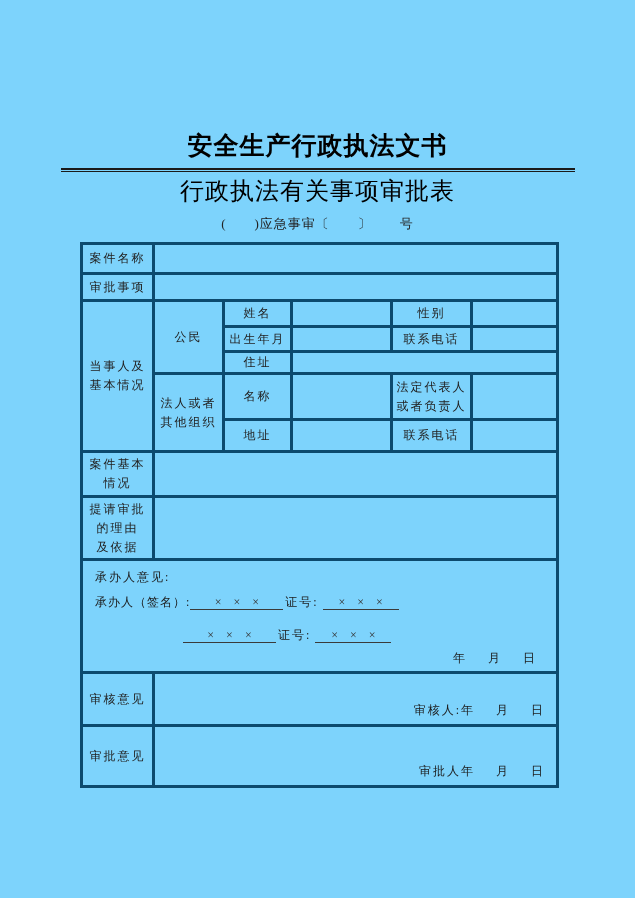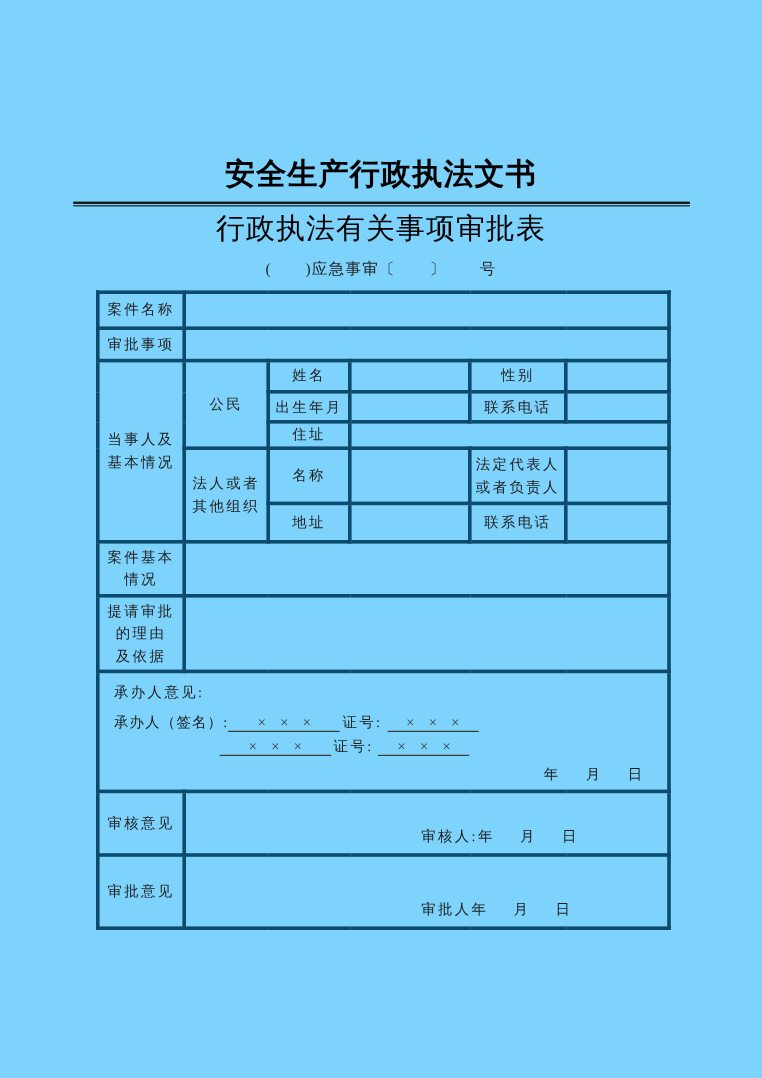--- a/index.html
+++ b/index.html
@@ -17,31 +17,31 @@
   .doc-number { text-align:center; font-size:13px; margin-top:9px; color:#222; letter-spacing:1px; }
 
   table.form { border-collapse:collapse; table-layout:fixed; width:476px; margin:9px 0 0 80px; }
   td { border:3px solid #0c4a6e; font-size:12px; vertical-align:middle; overflow:hidden; }
   td.lbl { text-align:center; letter-spacing:2px; white-space:pre-line; line-height:19px; color:#222; }
 
   
   td.contractor { vertical-align:top; padding:8px 12px 4px 12px; }
   .c-line1 { letter-spacing:2px; }
   .c-line2 { margin-top:8px; }
-  .c-line3 { margin-top:3px; margin-left:88px; }
+  .c-line3 { margin-top:16px; margin-left:88px; }
   .c-sign-label { letter-spacing:1px; }
   .u { display:inline-block; border-bottom:1px solid #3a3a3a; text-align:center; word-spacing:9px; color:#333; line-height:14px; }
   .u1 { width:93px; }
   .u2 { width:76px; }
   .c-cert { letter-spacing:2px; margin:0 4px 0 2px; }
   .c-date { text-align:right; padding-right:8px; margin-top:6px; word-spacing:18px; letter-spacing:1px; }
 
   
   td.opinion { position:relative; }
-  .sign-row { position:absolute; left:196px; right:12px; bottom:5px; display:flex; justify-content:flex-start; align-items:baseline; font-size:12px; }
+  .sign-row { position:absolute; left:196px; right:12px; bottom:5px; display:flex; justify-content:flex-end; align-items:baseline; font-size:12px; }
   .signer { letter-spacing:2px; }
   .date { word-spacing:18px; letter-spacing:1px; }
 </style>
 </head>
 <body>
 
 <div class="page">
 
   <div class="doc-title">安全生产行政执法文书</div>
   <div class="double-rule"></div>

